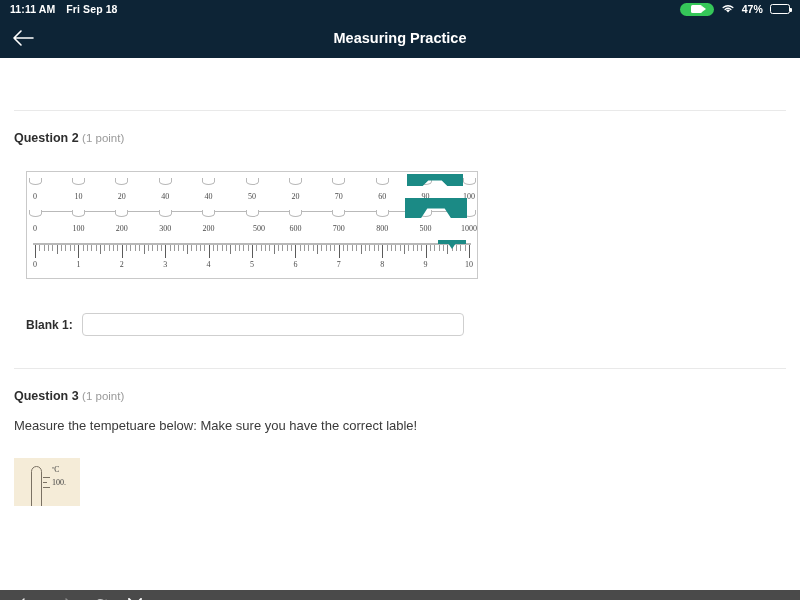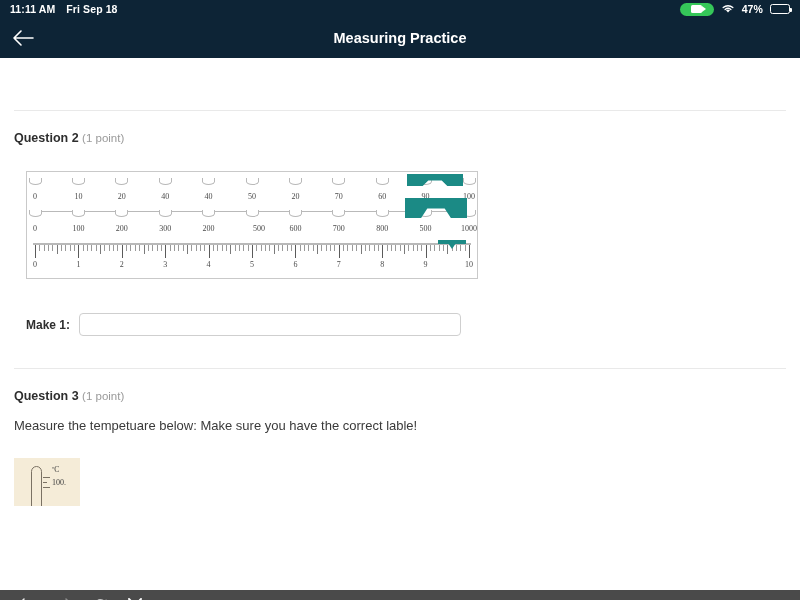--- a/index.html
+++ b/index.html
@@ -414,21 +414,21 @@
           </div>
       </div>
 
       <div class="rider r1" style="left:380px"></div>
       <div class="rider r2" style="left:378px"></div>
       <div class="rider r3" style="left:411px"></div>
     </div>
   </div>
 
   <div class="blank-row">
-    <span class="blank-label">Make 1:</span>
+    <span class="blank-label">Blank 1:</span>
     <input class="blank-input" type="text" value="" style="">
   </div>
 
   <div style="height:32px"></div>
   <div class="divider"></div>
 
   <div class="q-block">
     <div class="q-head">
       <span class="q-label">Question 3</span>
       <span class="q-points">(1 point)</span>

